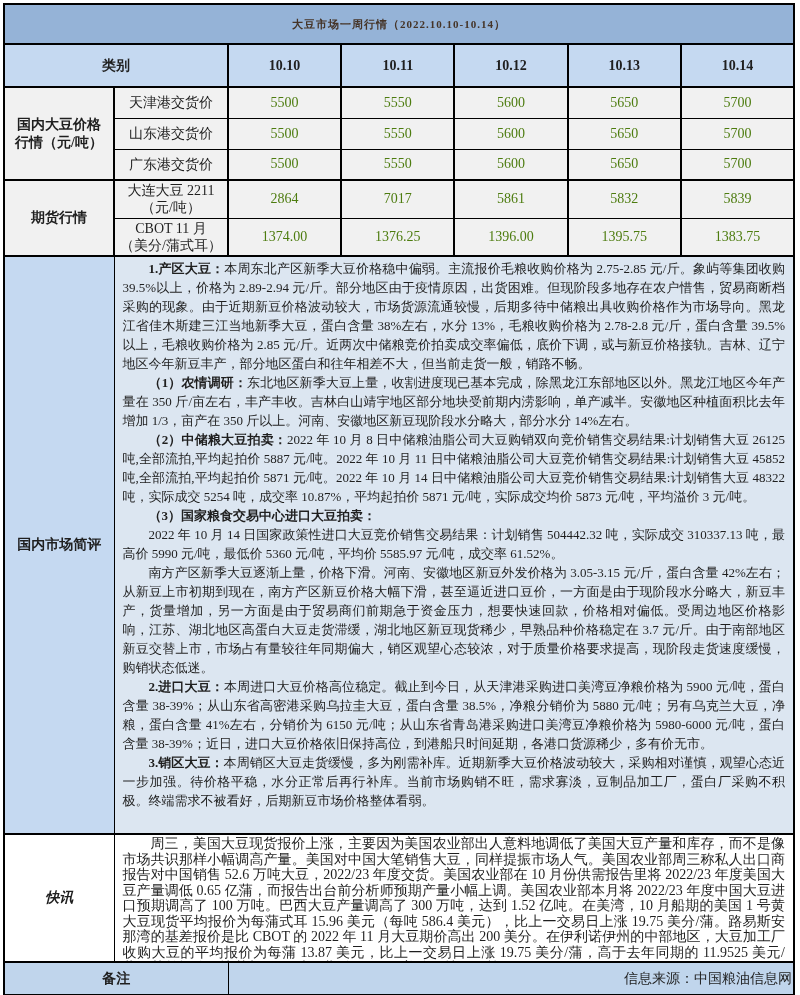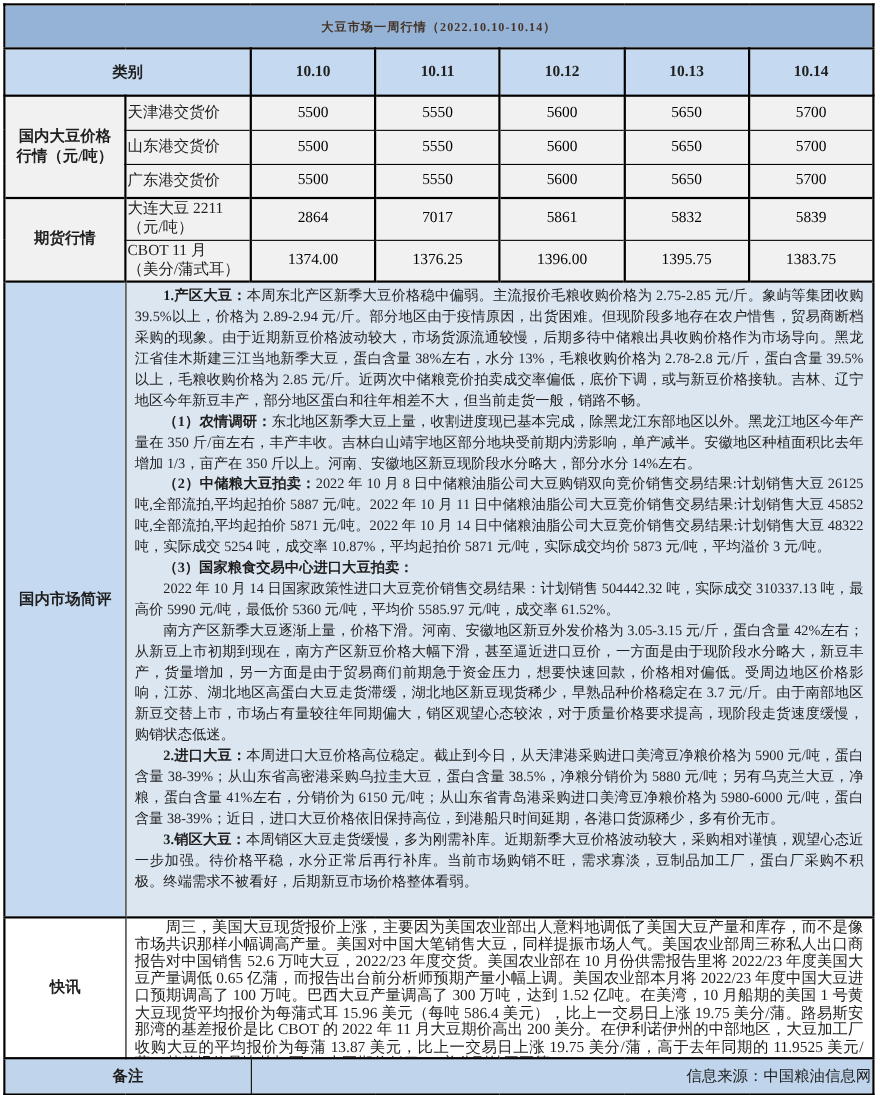--- a/index.html
+++ b/index.html
@@ -18,37 +18,37 @@
     font-weight:bold;font-size:14px;border-left-width:2px;border-right-width:2px;
     border-bottom-width:2px;}
 
   
   tr.price-row > *, tr.futures-row > *{border-left-width:2px;border-right-width:2px;}
   tr.price-row{height:31px;}
   tr.futures-row{height:38px;}
   tr.section-start > *{border-top-width:2px;}
   .section-label{background:var(--cell_bg);font-weight:bold;font-size:14px;
     text-align:center;white-space:pre-line;line-height:18px;}
-  .row-label{background:var(--cell_bg);font-size:14px;
+  .row-label{background:var(--cell_bg);font-size:14px;text-align:center;
     white-space:pre-line;line-height:17px;}
-  .price-cell{background:var(--cell_bg);font-size:14px;text-align:center;color:#000000;}
+  .price-cell{background:var(--cell_bg);font-size:14px;text-align:center;color:#4d7c0f;}
 
   
   tr.commentary-row > *{border-top-width:2px;}
   .commentary-label{background:var(--commentary_label_bg);font-weight:bold;
     font-size:14px;text-align:center;border-right-width:2px;}
   .commentary-cell{background:var(--commentary_bg);padding:0;}
   .commentary-cell .flow{height:572px;overflow:hidden;padding:2px 8px;}
   .flow p{margin:0;text-indent:2em;text-align:justify;font-size:13px;line-height:19px;}
   .flow b{font-weight:bold;}
 
   
   tr.news-row > *{border-top-width:2px;}
   .news-label{background:var(--news_bg);font-weight:bold;font-size:14px;
-    text-align:center;border-right-width:2px;}
+    text-align:center;border-right-width:2px;font-style:italic;}
   .news-cell{background:var(--news_bg);padding:0;}
   .news-cell .flow{height:124px;overflow:hidden;padding:1px 8px;}
   .news-cell .flow p{font-size:14px;line-height:15.5px;}
 
   
   tr.remark-row > *{border-top-width:2px;height:29px;}
   .remark-label{background:var(--remark_bg);font-weight:bold;font-size:14px;
     text-align:center;border-right-width:2px;}
   .remark-cell{background:var(--remark_bg);font-size:14px;text-align:right;
     padding-left:54px;}

